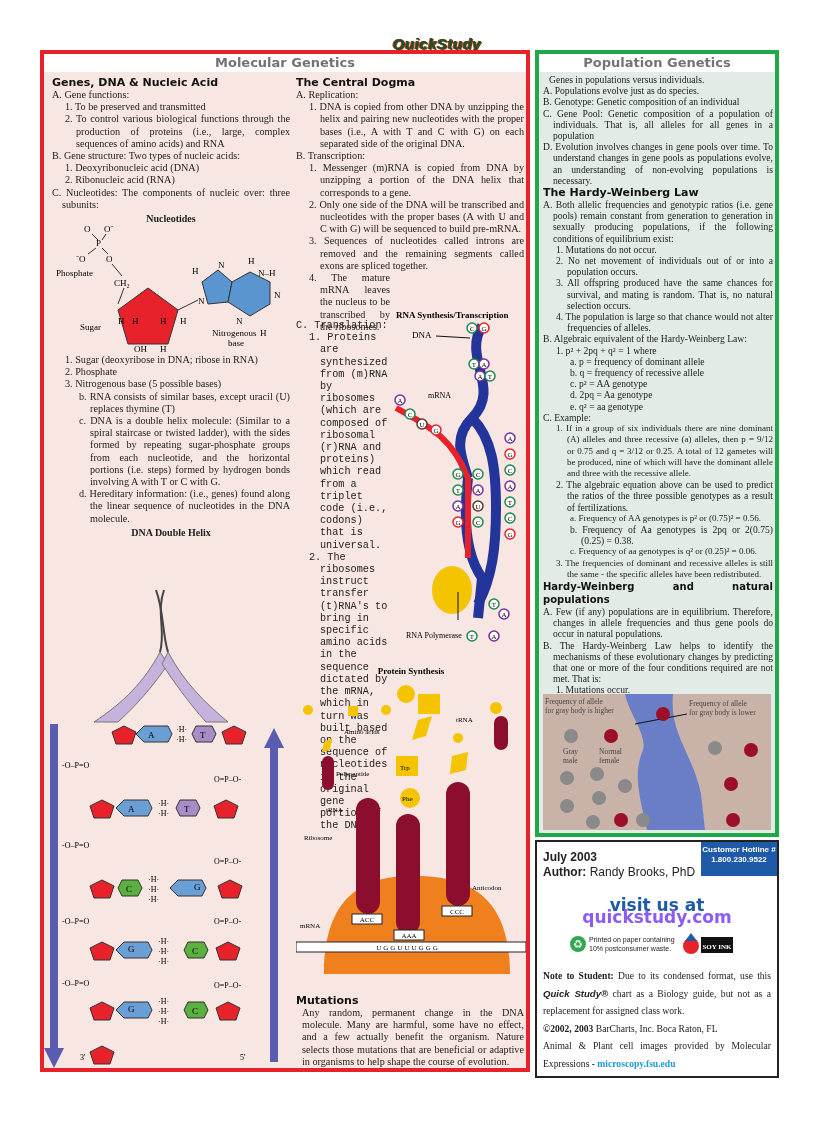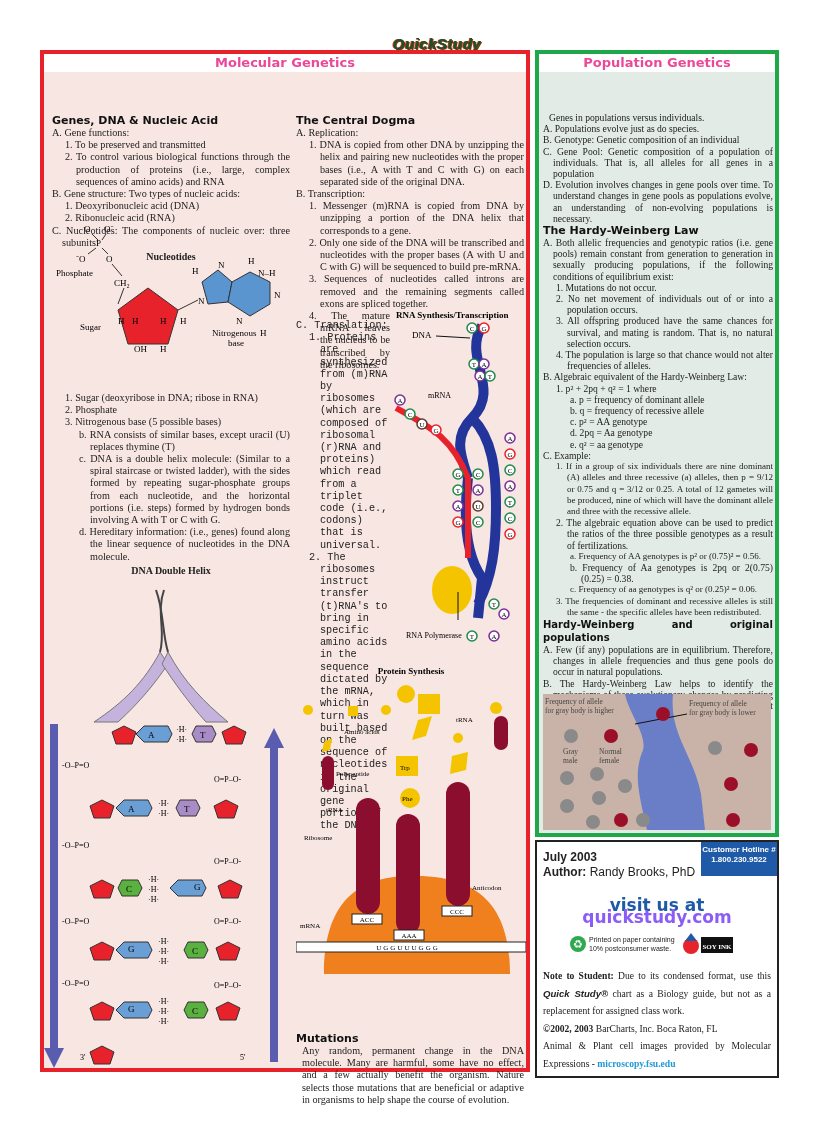--- a/index.html
+++ b/index.html
@@ -3,27 +3,27 @@
 <meta charset="utf-8">
 <style>
   html,body{margin:0;padding:0;background:#fff;}
   body{width:816px;height:1123px;position:relative;overflow:hidden;font-family:"Liberation Serif",serif;color:#222;}
   .logo{position:absolute;left:389px;top:36px;width:96px;height:16px;font-family:"Liberation Sans",sans-serif;font-weight:bold;font-style:italic;font-size:15px;color:#14532d;text-shadow:1px 1px 0 #7a3b00,-1px 0 0 #c0392b;letter-spacing:0.5px;text-align:center;line-height:16px;}
   .panel{position:absolute;box-sizing:border-box;}
   .mol{left:40px;top:50px;width:490px;height:1022px;border:4px solid #e8222b;background:#f7e6e1;}
   .mol-title{position:absolute;left:0;right:0;top:0;height:18px;background:#fff;}
   .pop{left:535px;top:50px;width:244px;height:787px;border:4px solid #1ea84a;background:#e3ebe6;}
   .pop-title{position:absolute;left:0;right:0;top:0;height:18px;background:#fff;}
-  .ptitle{font-family:"DejaVu Sans",sans-serif;font-weight:bold;font-size:13px;text-align:center;line-height:18px;color:#ec4899;}
+  .ptitle{font-family:"DejaVu Sans",sans-serif;font-weight:bold;font-size:13px;text-align:center;line-height:18px;color:#737373;}
   .col{position:absolute;font-size:10.2px;line-height:12.2px;}
   .h{font-family:"DejaVu Sans",sans-serif;font-weight:bold;font-size:11px;line-height:13px;color:#111;margin:0;}
   .l0{padding-left:10px;text-indent:-10px;}
   .l1{padding-left:24px;text-indent:-11px;}
   .l2{padding-left:38px;text-indent:-11px;}
-  .j{text-align:justify;margin-top:38px;}
+  .j{text-align:justify;}
   .fig-title{font-weight:bold;font-size:10px;text-align:center;margin:2px 0;}
   svg text{font-family:"Liberation Serif",serif;}
   .info{left:535px;top:840px;width:244px;height:238px;border:2px solid #222;background:#fff;}
   .hotline{position:absolute;right:0;top:0;width:76px;height:34px;background:#1f5aa8;color:#fff;font-family:"Liberation Sans",sans-serif;font-weight:bold;font-size:8px;text-align:center;line-height:10px;padding-top:3px;box-sizing:border-box;}
   .date{position:absolute;left:6px;top:8px;font-family:"Liberation Sans",sans-serif;font-weight:bold;font-size:12px;line-height:14px;}
   .author{position:absolute;left:6px;top:23px;font-family:"Liberation Sans",sans-serif;font-size:12px;line-height:14px;}
   .visit{position:absolute;left:0;right:0;top:56px;text-align:center;font-family:"DejaVu Sans",sans-serif;font-weight:bold;font-size:17px;color:#1f5aa8;line-height:14px;}
   .url{position:absolute;left:0;right:0;top:66px;text-align:center;font-family:"DejaVu Sans",sans-serif;font-weight:bold;font-size:17px;color:#8b5cf6;line-height:18px;}
   .recycle{position:absolute;left:33px;top:94px;width:16px;height:16px;border-radius:50%;background:#2fa84f;color:#fff;font-size:11px;text-align:center;line-height:16px;}
   .recycle-text{position:absolute;left:52px;top:93px;font-family:"Liberation Sans",sans-serif;font-size:7px;line-height:9px;}
@@ -327,21 +327,21 @@
     <div class="l2">c. p² = AA genotype</div>
     <div class="l2">d. 2pq = Aa genotype</div>
     <div class="l2">e. q² = aa genotype</div>
     <div class="l0">C. Example:</div>
     <div class="l1" style="font-size:9px;">1. If in a group of six individuals there are nine dominant (A) alleles and three recessive (a) alleles, then p = 9/12 or 0.75 and q = 3/12 or 0.25. A total of 12 gametes will be produced, nine of which will have the dominant allele and three with the recessive allele.</div>
     <div class="l1">2. The algebraic equation above can be used to predict the ratios of the three possible genotypes as a result of fertilizations.</div>
     <div class="l2" style="font-size:9px;">a. Frequency of AA genotypes is p² or (0.75)² = 0.56.</div>
     <div class="l2">b. Frequency of Aa genotypes is 2pq or 2(0.75)(0.25) = 0.38.</div>
     <div class="l2" style="font-size:9px;">c. Frequency of aa genotypes is q² or (0.25)² = 0.06.</div>
     <div class="l1" style="font-size:9px;">3. The frequencies of dominant and recessive alleles is still the same - the specific alleles have been redistributed.</div>
-    <div class="h" style="font-size:10px;">Hardy-Weinberg and original populations</div>
+    <div class="h" style="font-size:10px;">Hardy-Weinberg and natural populations</div>
     <div class="l0">A. Few (if any) populations are in equilibrium. Therefore, changes in allele frequencies and thus gene pools do occur in natural populations.</div>
     <div class="l0">B. The Hardy-Weinberg Law helps to identify the mechanisms of these evolutionary changes by predicting that one or more of the four conditions required are not met. That is:</div>
     <div class="l1">1. Mutations occur.</div>
     <div class="l1">2. Individuals leave and enter populations.</div>
     <div class="l1">3. Nonrandom mating and natural selection occur.</div>
     <div class="l1">4. Small populations exist.</div>
     <div class="fig-title">Allele Frequency Changes</div>
   </div>
 
   <svg style="position:absolute;left:4px;top:640px;" width="228" height="136">

